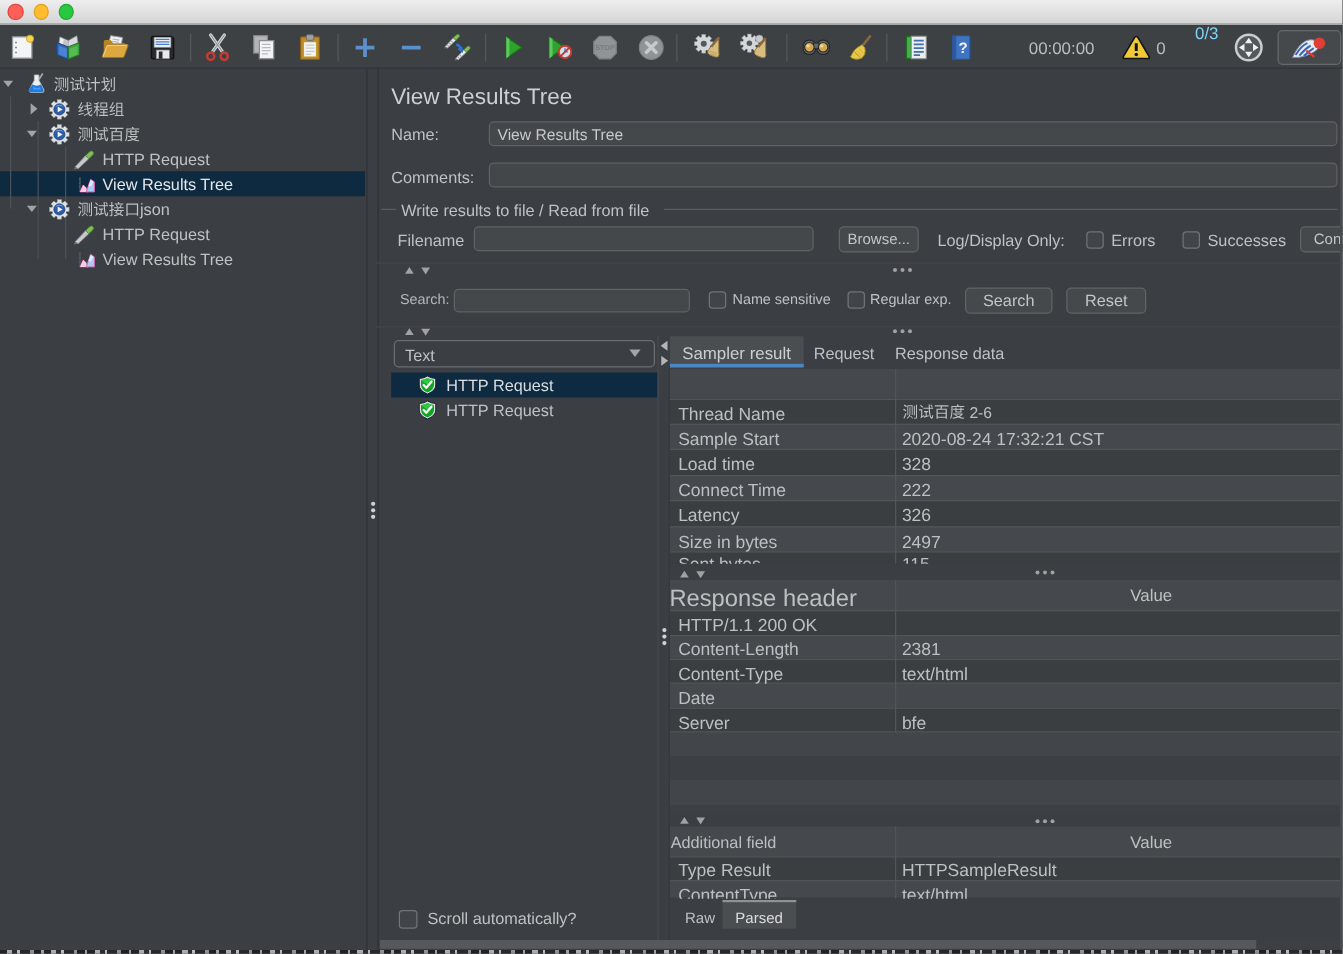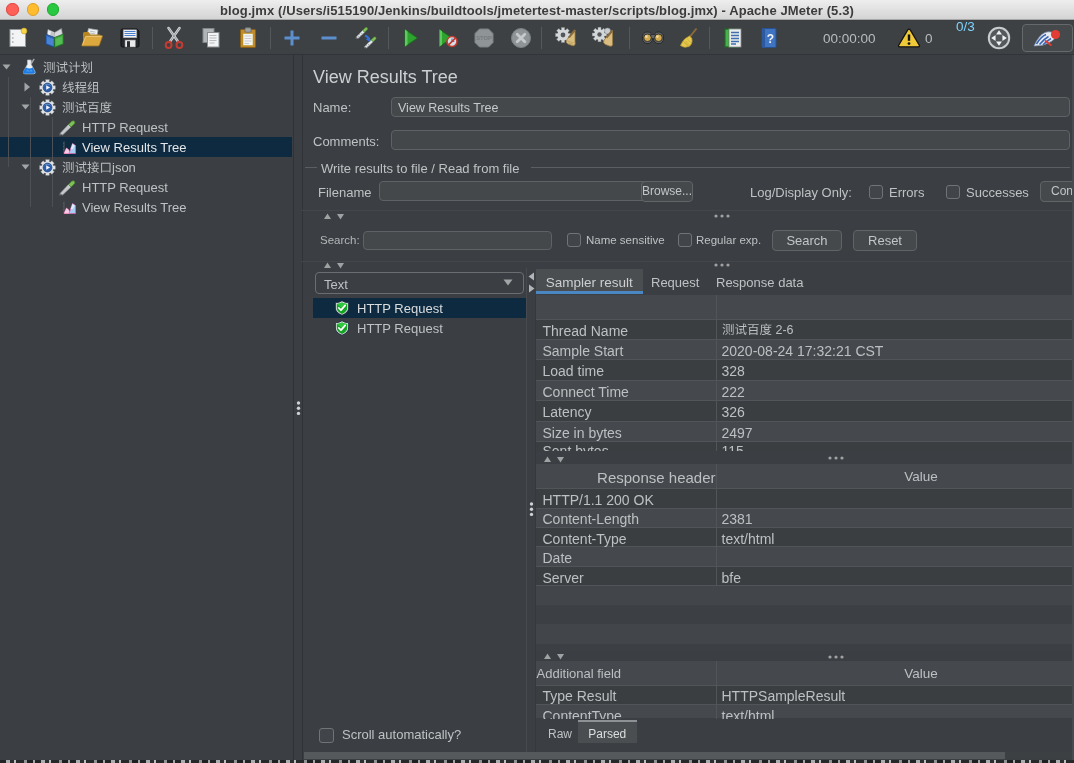--- a/index.html
+++ b/index.html
@@ -14,21 +14,20 @@
 .cell{color:#bdc0c2;font-size:14px;white-space:nowrap}
 .grid{height:1px;background:#515458;left:0;right:0}
 </style></head>
 <body>
 <div id="app">
 
 <div style="left:0;top:0;width:1074px;height:20px;background:linear-gradient(#efeeef,#d5d4d5);border-bottom:1px solid #a9a8a9"></div>
 <div style="left:6.4px;top:3.4px;width:12.2px;height:12.2px;border-radius:50%;background:#fe5f57;border:0.5px solid #e0443e"></div>
 <div style="left:26.5px;top:3.4px;width:12.2px;height:12.2px;border-radius:50%;background:#febc2e;border:0.5px solid #dfa023"></div>
 <div style="left:46.8px;top:3.4px;width:12.2px;height:12.2px;border-radius:50%;background:#28c840;border:0.5px solid #1eaa2f"></div>
-<div style="left:0;top:3px;width:1074px;text-align:center;color:#3c3c3c;font-size:13px;font-weight:700;letter-spacing:0.1px">blog.jmx (/Users/i515190/Jenkins/buildtools/jmetertest-master/scripts/blog.jmx) - Apache JMeter (5.3)</div>
 
 <div style="left:0;top:21px;width:1074px;height:34px;background:#3d4144;border-bottom:1px solid #313438"></div>
 
 <svg style="left:5px;top:25px" width="26" height="26" viewBox="0 0 26 26">
  <rect x="5" y="4.5" width="15.5" height="17" fill="#f3f4f5" stroke="#979a9d" stroke-width="1"></rect>
  <path d="M7 9 h1.6 M7 13 h1.6 M7 17 h1.6" stroke="#8a8d8f" stroke-width="1.2"></path>
  <circle cx="19" cy="6" r="2.9" fill="#f7d74a" stroke="#cba32e" stroke-width="0.7"></circle>
 </svg>
 <svg style="left:42px;top:25px" width="26" height="26" viewBox="0 0 26 26">
  <path d="M6 4.5 L12.5 7.5 12.5 14 5 10.8 Z" fill="#eceef0" stroke="#9a9da0" stroke-width="0.6"></path>
@@ -322,21 +321,21 @@
 
 <div class="lbl" style="left:313px;top:133.5px;font-size:13px">Comments:</div>
 <div class="fld" style="left:390.5px;top:130px;width:679.5px;height:20px;background:#44474a"></div>
 
 <div style="left:305px;top:167px;width:12px;height:1px;background:#5c5f62"></div>
 <div class="lbl" style="left:321px;top:160.5px;font-size:13px">Write results to file / Read from file</div>
 <div style="left:531px;top:167px;width:539px;height:1px;background:#5c5f62"></div>
 
 <div class="lbl" style="left:318px;top:184.5px;font-size:13px">Filename</div>
 <div class="fld" style="left:379px;top:181px;width:272px;height:20px"></div>
-<div class="btn" style="left:641px;top:181px;width:52px;height:20.5px;line-height:19px">Browse...</div>
+<div class="btn" style="left:671px;top:181px;width:64px;height:20.5px;line-height:19px">Browse...</div>
 <div class="lbl" style="left:750px;top:184.5px;font-size:13px">Log/Display Only:</div>
 <div class="chk" style="left:869px;top:184.5px"></div>
 <div class="lbl" style="left:889px;top:184.5px;font-size:13px">Errors</div>
 <div class="chk" style="left:946px;top:184.5px"></div>
 <div class="lbl" style="left:966px;top:184.5px;font-size:13px">Successes</div>
 <div class="btn" style="left:1040px;top:181px;width:70px;height:20.5px;line-height:19px;text-align:left;padding-left:10px">Config</div>
 
 <div style="left:301px;top:209.5px;width:773px;height:1px;background:#43464a"></div>
 <svg style="left:324px;top:213px" width="24" height="7" viewBox="0 0 24 7">
       <path d="M3.5 0.5 L7 6 H0 Z" fill="#9fa1a3"></path>
@@ -472,21 +471,21 @@
  <div style="left:0;top:140.9px;width:100%;height:19.4px;background:#3c3f43"></div>
  <div style="left:0;top:160.3px;width:100%;height:19.4px;background:#424549"></div>
  <div style="left:0;top:179.7px;width:100%;height:7.3px;background:#3c3f43"></div>
  <div class="grid" style="top:24.1px"></div>
  <div class="grid" style="top:43.5px"></div>
  <div class="grid" style="top:62.9px"></div>
  <div class="grid" style="top:82.3px"></div>
  <div class="grid" style="top:101.7px"></div>
  <div class="grid" style="top:121.1px"></div>
  <div style="left:180.5px;top:0;width:1px;height:121.5px;background:#515458"></div>
- <div class="cell" style="left:0;top:4.5px;width:180px;text-align:right;font-size:15px">Response header</div>
+ <div class="cell" style="left:0;top:4.5px;width:180px;text-align:left;font-size:19px">Response header</div>
  <div class="cell" style="left:181px;top:4.5px;width:409px;text-align:center;font-size:13.5px">Value</div>
  <div class="cell" style="left:7px;top:28px">HTTP/1.1 200 OK</div>
  <div class="cell" style="left:7px;top:47.4px">Content-Length</div>
  <div class="cell" style="left:7px;top:66.8px">Content-Type</div>
  <div class="cell" style="left:7px;top:86.2px">Date</div>
  <div class="cell" style="left:7px;top:105.6px">Server</div>
  <div class="cell" style="left:186px;top:47.4px">2381</div>
  <div class="cell" style="left:186px;top:66.8px">text/html</div>
  <div class="cell" style="left:186px;top:105.6px">bfe</div>
 </div>

